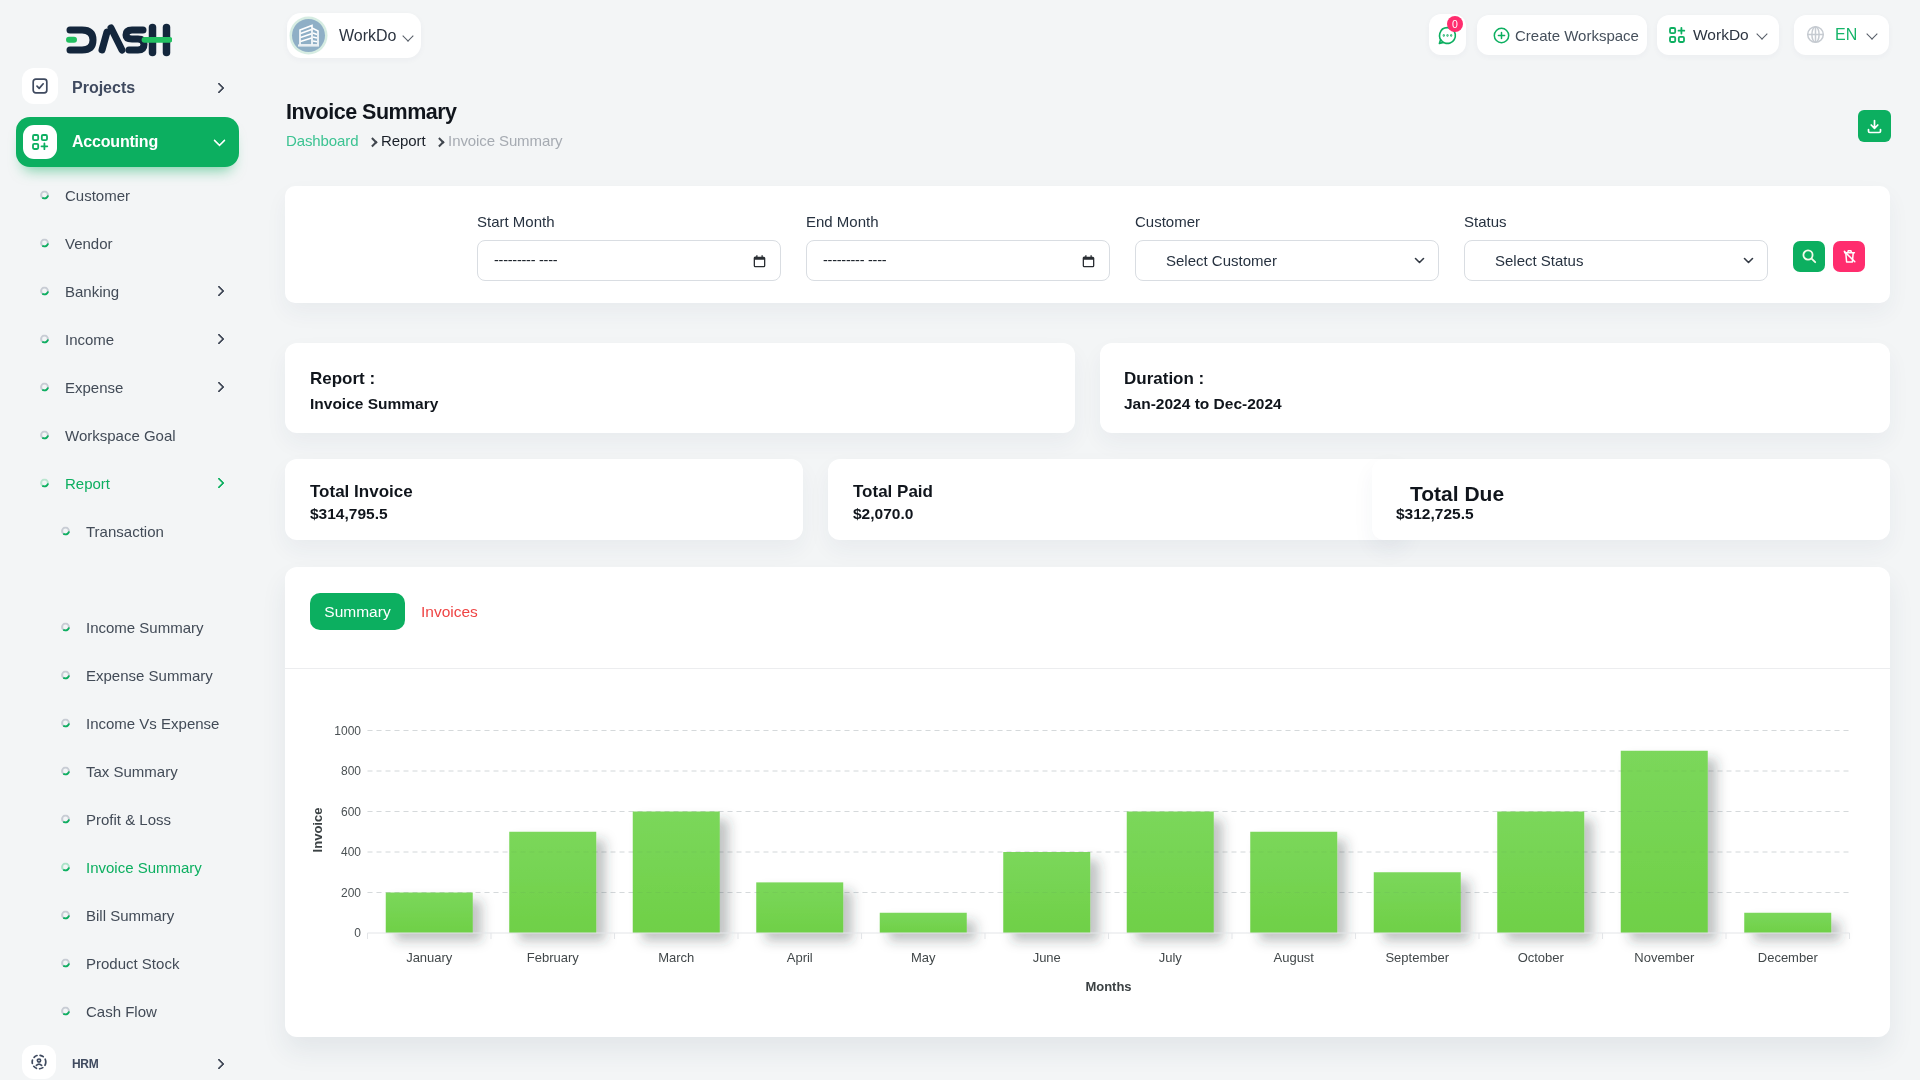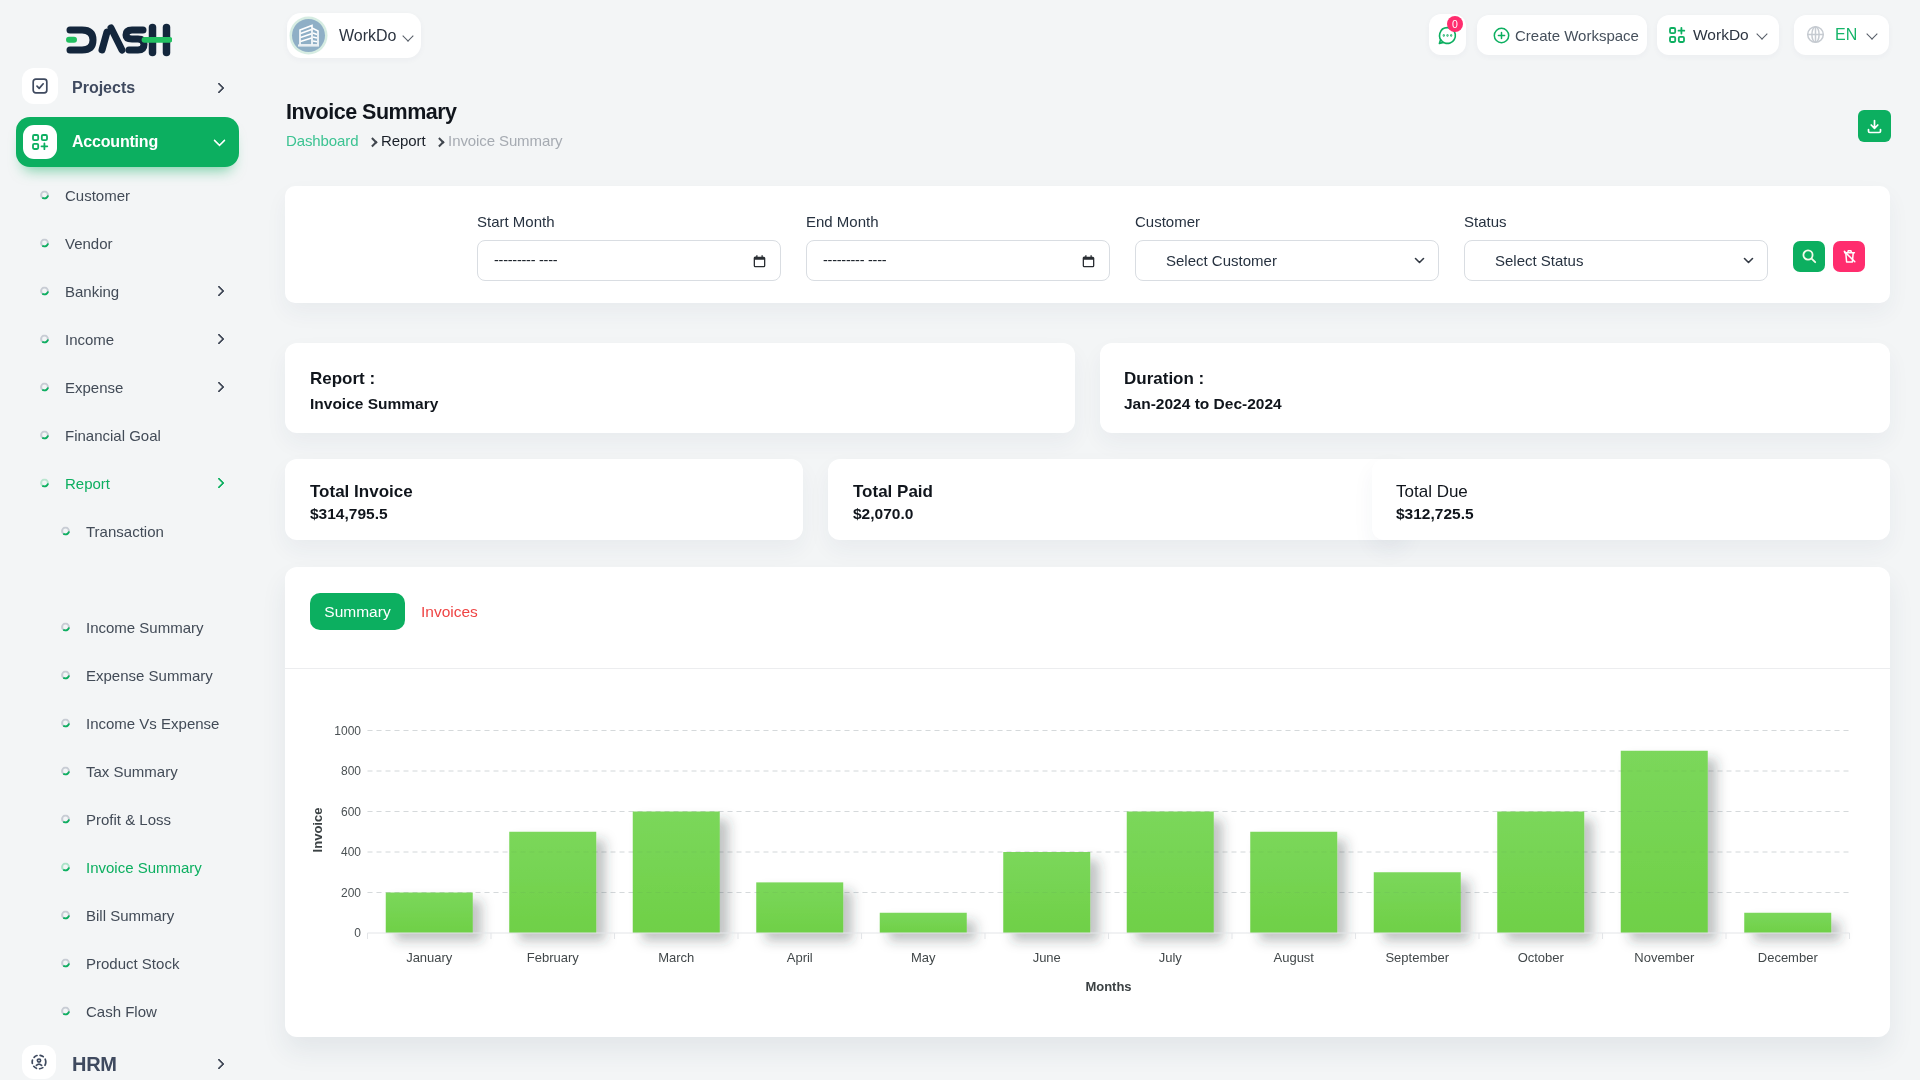--- a/index.html
+++ b/index.html
@@ -112,21 +112,21 @@
         <path d="M8.6 6.4 A3.8 3.8 0 0 1 3.4 8.5" fill="none" stroke="#0caf60" stroke-width="2.2" stroke-linecap="round"></path>
       </svg>
       <span class="txt">Expense</span>
       <div class="chev-r"></div>
     </div>
   <div class="srow d1" style="top:411px;">
       <svg class="donut" viewBox="0 0 10 10">
         <circle cx="5" cy="5" r="3.8" fill="none" stroke="#c7ccd4" stroke-width="2.2"></circle>
         <path d="M8.6 6.4 A3.8 3.8 0 0 1 3.4 8.5" fill="none" stroke="#0caf60" stroke-width="2.2" stroke-linecap="round"></path>
       </svg>
-      <span class="txt">Financial Goal</span>
+      <span class="txt">Workspace Goal</span>
     </div>
   <div class="srow d1" style="top:459px;">
       <svg class="donut" viewBox="0 0 10 10">
         <circle cx="5" cy="5" r="3.8" fill="none" stroke="#b9e6cf" stroke-width="2.2"></circle>
         <path d="M8.6 6.4 A3.8 3.8 0 0 1 3.4 8.5" fill="none" stroke="#0caf60" stroke-width="2.2" stroke-linecap="round"></path>
       </svg>
       <span class="txt grn" style="color:#0caf60;">Report</span>
       <div class="chev-r" style="border-color:#0caf60;"></div>
     </div>
 
@@ -201,21 +201,21 @@
       <span class="txt2">Cash Flow</span>
     </div>
 
   <div class="srow" style="top:1040px;">
     <div class="abs" style="left:22px;top:5px;width:34px;height:34px;background:#fff;border-radius:12px;"></div>
     <svg class="abs" style="left:30px;top:13px;" width="18" height="18" viewBox="0 0 18 18" fill="none" stroke="#3f4a5f" stroke-width="1.7" stroke-linecap="round" stroke-linejoin="round">
       <circle cx="9" cy="9" r="6.8" stroke-dasharray="3.4 3.2"></circle>
       <circle cx="9" cy="7.6" r="1.6"></circle>
       <path d="M6.4 12.4 Q9 9.8 11.6 12.4"></path>
     </svg>
-    <span class="txt" style="left:72px;font-size:20px;font-weight:700;letter-spacing:-0.3px;color:#3f4a5f;">HRM</span>
+    <span class="txt" style="left:72px;font-size:12px;font-weight:700;letter-spacing:-0.3px;color:#3f4a5f;">HRM</span>
     <div class="chev-r"></div>
   </div>
 </div>
 
 <div class="pill" style="left:287px;top:13px;width:134px;height:45px;border-radius:14px;">
   <div class="abs" style="left:5px;top:6px;width:33px;height:33px;border-radius:50%;background:#8fafc6;box-shadow:0 0 0 2.5px rgba(90,180,140,0.25);overflow:hidden;">
     <svg width="33" height="33" viewBox="0 0 33 33">
       <g stroke="#fff" fill="none" stroke-width="1.6">
         <path d="M8 11 L20 6.5 L20 26 L8 26 Z" fill="none"></path>
         <path d="M20 9 L26 12 L26 26 L20 26"></path>
@@ -338,21 +338,21 @@
 
 <div class="card" style="left:285px;top:459px;width:518px;height:81px;">
   <div class="abs" style="left:25px;top:23px;font-size:17px;font-weight:700;color:#10151c;">Total Invoice</div>
   <div class="abs" style="left:25px;top:46px;font-size:15.5px;font-weight:700;color:#10151c;">$314,795.5</div>
 </div>
 <div class="card" style="left:828px;top:459px;width:579px;height:81px;">
   <div class="abs" style="left:25px;top:23px;font-size:17px;font-weight:700;color:#10151c;">Total Paid</div>
   <div class="abs" style="left:25px;top:46px;font-size:15.5px;font-weight:700;color:#10151c;">$2,070.0</div>
 </div>
 <div class="card" style="left:1372px;top:459px;width:518px;height:81px;">
-  <div class="abs" style="left:24px;top:23px;font-size:17px;font-weight:400;color:#10151c;">Total Due</div>
+  <div class="abs" style="left:38px;top:23px;font-size:21px;font-weight:700;color:#10151c;">Total Due</div>
   <div class="abs" style="left:24px;top:46px;font-size:15.5px;font-weight:700;color:#10151c;">$312,725.5</div>
 </div>
 
 <div class="card" style="left:285px;top:567px;width:1605px;height:470px;box-shadow:0 14px 26px rgba(40,60,90,0.08);">
   <div class="abs" style="left:25px;top:26px;width:95px;height:37px;background:#0caf60;border-radius:10px;color:#fff;font-size:15.5px;text-align:center;line-height:37px;">Summary</div>
   <div class="abs" style="left:136px;top:26px;height:37px;line-height:37px;font-size:15.5px;color:#ef4444;">Invoices</div>
   <div class="abs" style="left:0;top:101px;width:1605px;height:1px;background:#ecedef;"></div>
 
   <svg class="abs" style="left:0;top:0;" width="1605" height="470" viewBox="0 0 1605 470">
     <defs>

